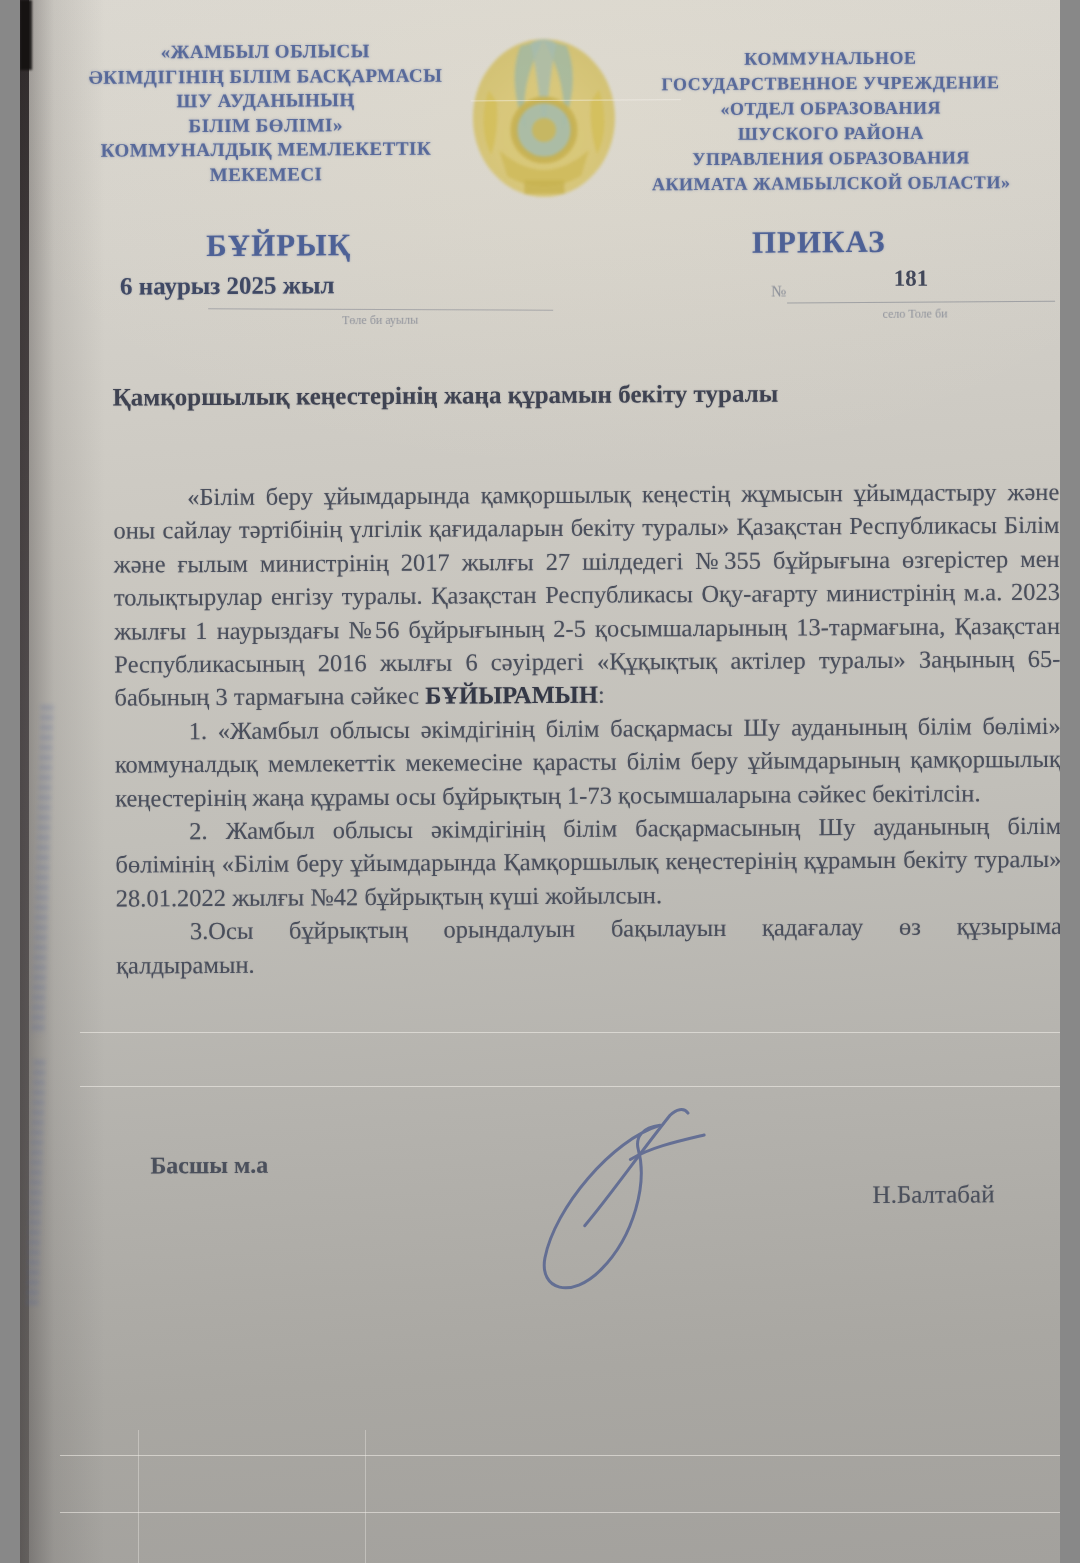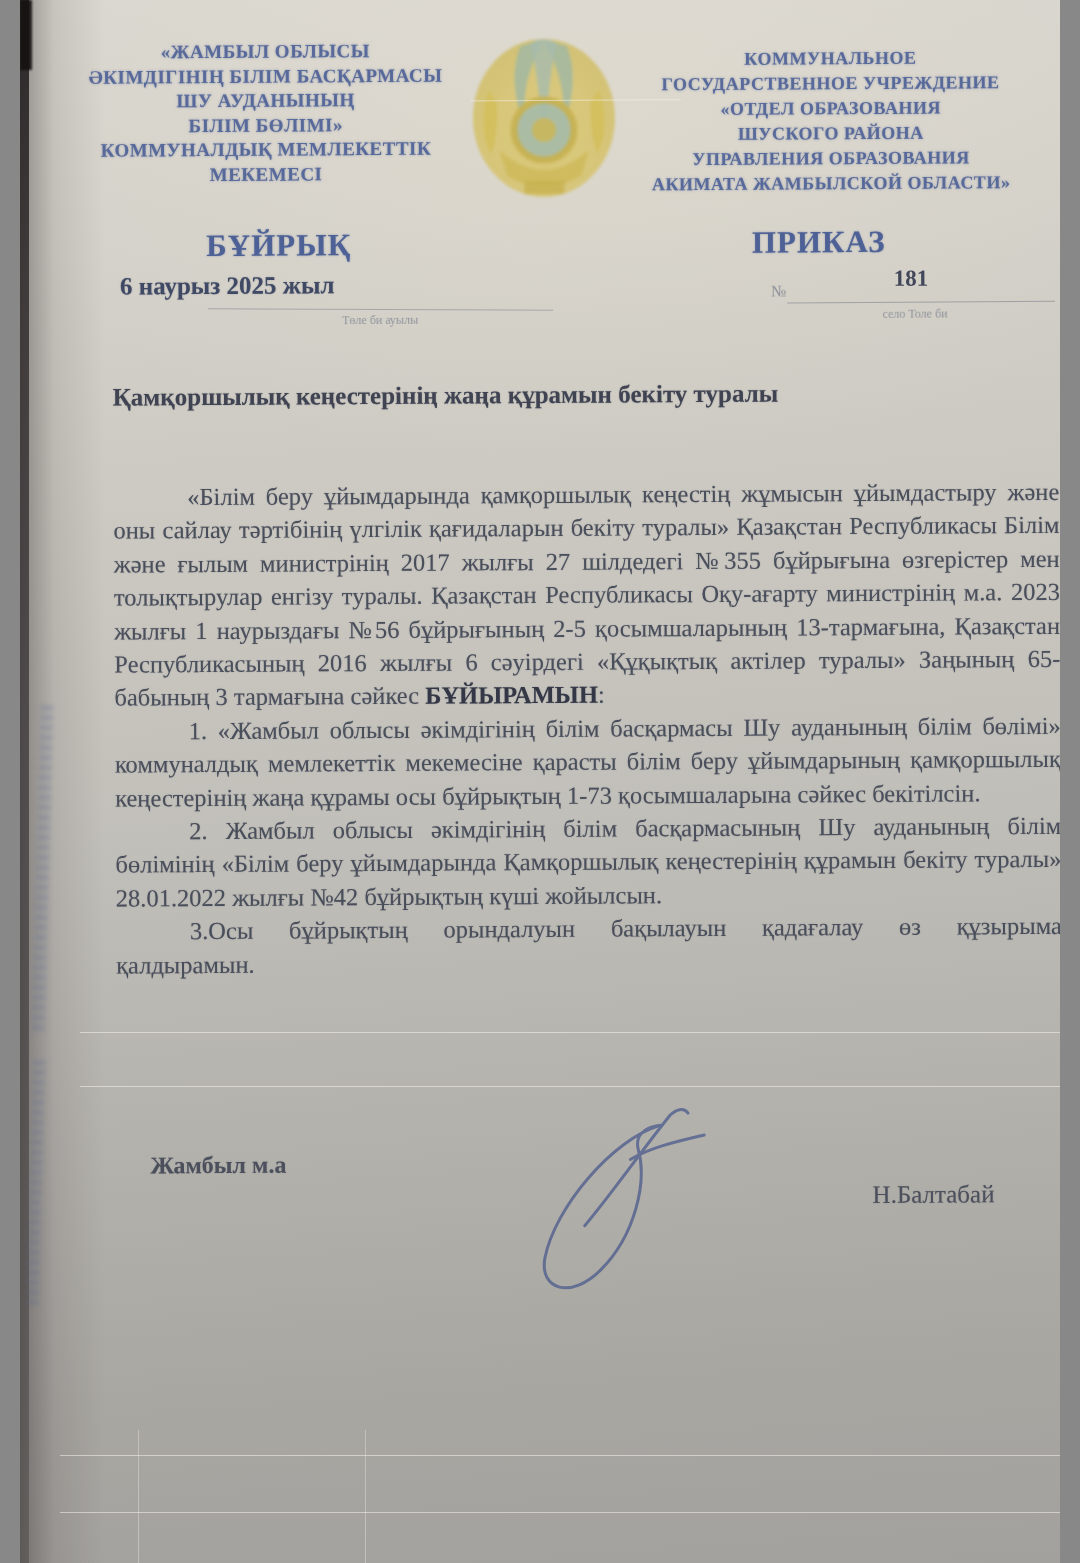--- a/index.html
+++ b/index.html
@@ -142,21 +142,21 @@
 
     <div class="doc-title">Қамқоршылық кеңестерінің жаңа құрамын бекіту туралы</div>
 
     <div class="body-text">
       <p><span>«Білім беру ұйымдарында қамқоршылық кеңестің жұмысын ұйымдастыру және оны сайлау тәртібінің үлгілік қағидаларын бекіту туралы» Қазақстан Республикасы Білім және ғылым министрінің 2017 жылғы 27 шілдедегі №355 бұйрығына өзгерістер мен толықтырулар енгізу туралы. Қазақстан Республикасы Оқу-ағарту министрінің м.а. 2023 жылғы 1 наурыздағы №56 бұйрығының 2-5 қосымшаларының 13-тармағына, Қазақстан Республикасының 2016 жылғы 6 сәуірдегі «Құқықтық актілер туралы» Заңының 65-бабының 3 тармағына сәйкес </span><strong>БҰЙЫРАМЫН</strong><span>:</span></p>
       <p>1. «Жамбыл облысы әкімдігінің білім басқармасы  Шу ауданының білім бөлімі» коммуналдық мемлекеттік мекемесіне қарасты білім беру ұйымдарының қамқоршылық кеңестерінің жаңа құрамы осы бұйрықтың 1-73 қосымшаларына сәйкес бекітілсін.</p>
       <p>2. Жамбыл облысы әкімдігінің білім басқармасының Шу ауданының білім бөлімінің «Білім беру ұйымдарында Қамқоршылық кеңестерінің құрамын бекіту туралы» 28.01.2022 жылғы №42 бұйрықтың  күші жойылсын.</p>
       <p class="spread">3.Осы бұйрықтың орындалуын бақылауын қадағалау өз құзырыма қалдырамын.</p>
     </div>
 
-    <div class="sign-role">Жамбыл м.а</div>
+    <div class="sign-role">Басшы м.а</div>
 
     <svg class="signature" viewBox="0 0 250 220" xmlns="http://www.w3.org/2000/svg">
       <g fill="none" stroke="#48588c" stroke-width="3" stroke-linecap="round" opacity=".85">
         <path d="M168 28 C120 42 62 110 52 160 C46 192 78 202 108 172 C142 138 155 85 146 52 C143 40 150 30 168 28"></path>
         <path d="M92 128 C120 95 148 55 178 18 C184 12 192 10 196 16"></path>
         <path d="M138 62 C158 50 186 44 212 38"></path>
       </g>
     </svg>
 
     <div class="sign-name">Н.Балтабай</div>

